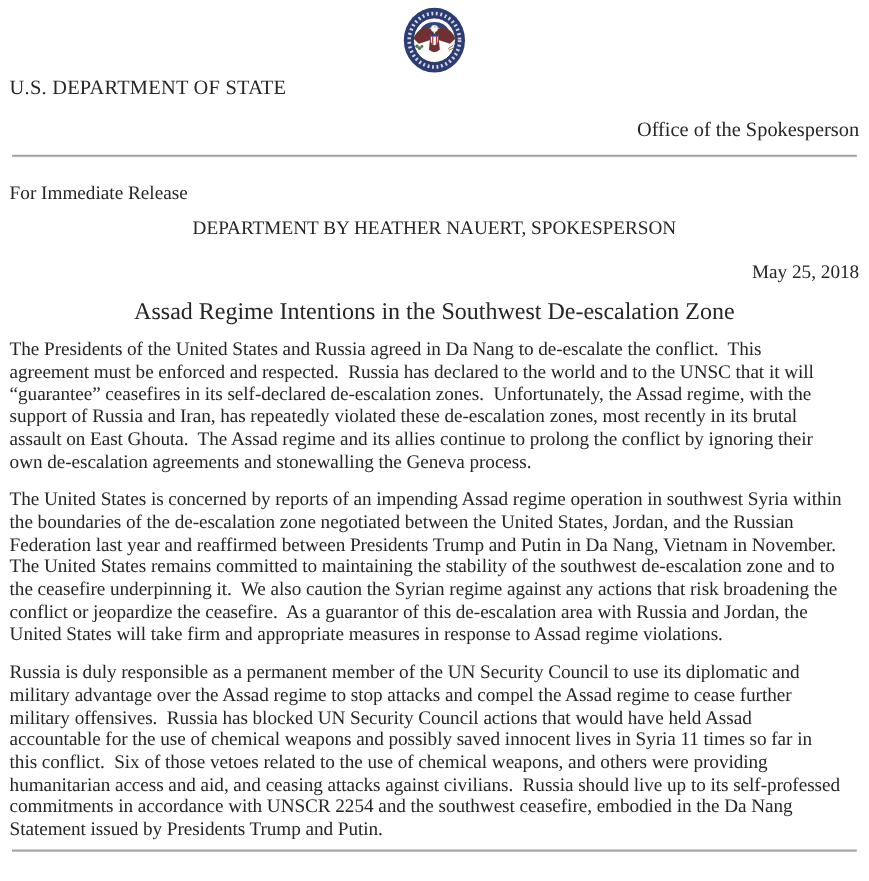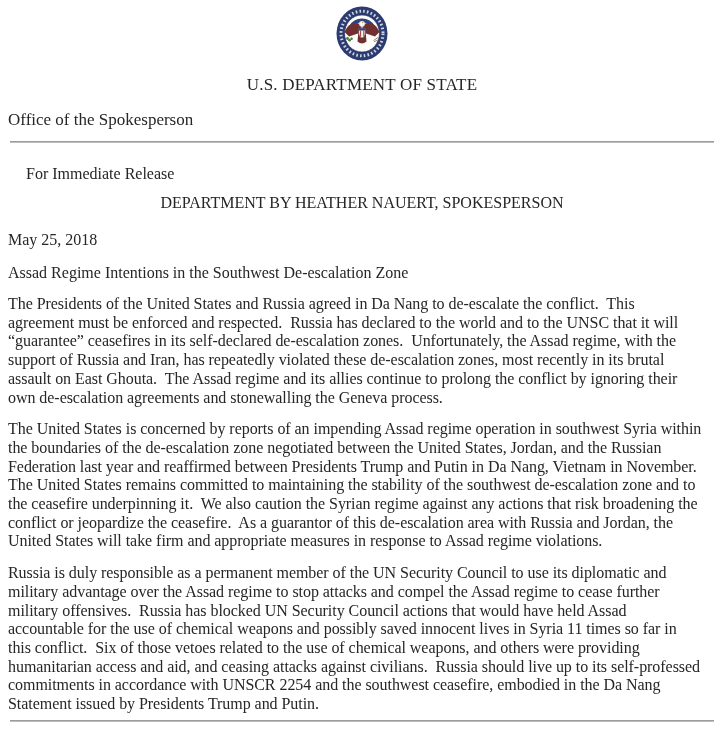--- a/index.html
+++ b/index.html
@@ -19,60 +19,60 @@
     width: 724px;
     padding: 0 8px;
   }
   .seal-wrap {
     margin-top: 6px;
     height: 55px;
     text-align: center;
   }
   .seal-wrap svg { display: inline-block; }
   .agency {
-    margin-top: 14px;
+    margin-top: 2px;
     line-height: 20px;
     font-size: 17px;
-    text-align: center;
+    text-align: left;
     letter-spacing: 0.2px;
   }
   .office {
     margin-top: 15px;
     line-height: 19px;
     font-size: 17px;
-    text-align: left;
+    text-align: right;
   }
   hr.rule {
     border: none;
     height: 2px;
     background: linear-gradient(#8d8d8d, #cccccc);
     margin: 12px 2px 0 2px;
   }
   .release-line {
     margin-top: 21px;
     line-height: 19px;
     font-size: 16px;
-    margin-left: 18px;
   }
   .statement {
     margin-top: 10px;
     line-height: 19px;
     font-size: 16px;
     text-align: center;
   }
   .date {
     margin-top: 18px;
     line-height: 19px;
     font-size: 16px;
+    text-align: right;
   }
   .title {
     margin-top: 14px;
     line-height: 19px;
-    font-size: 16px;
-    text-align: left;
+    font-size: 20px;
+    text-align: center;
   }
   p.para {
     margin: 13px 0 0 0;
     font-size: 16px;
     line-height: 18.7px;
     white-space: pre-wrap;
     letter-spacing: -0.05px;
   }
   hr.rule.bottom { margin-top: 6px; }
 </style>

